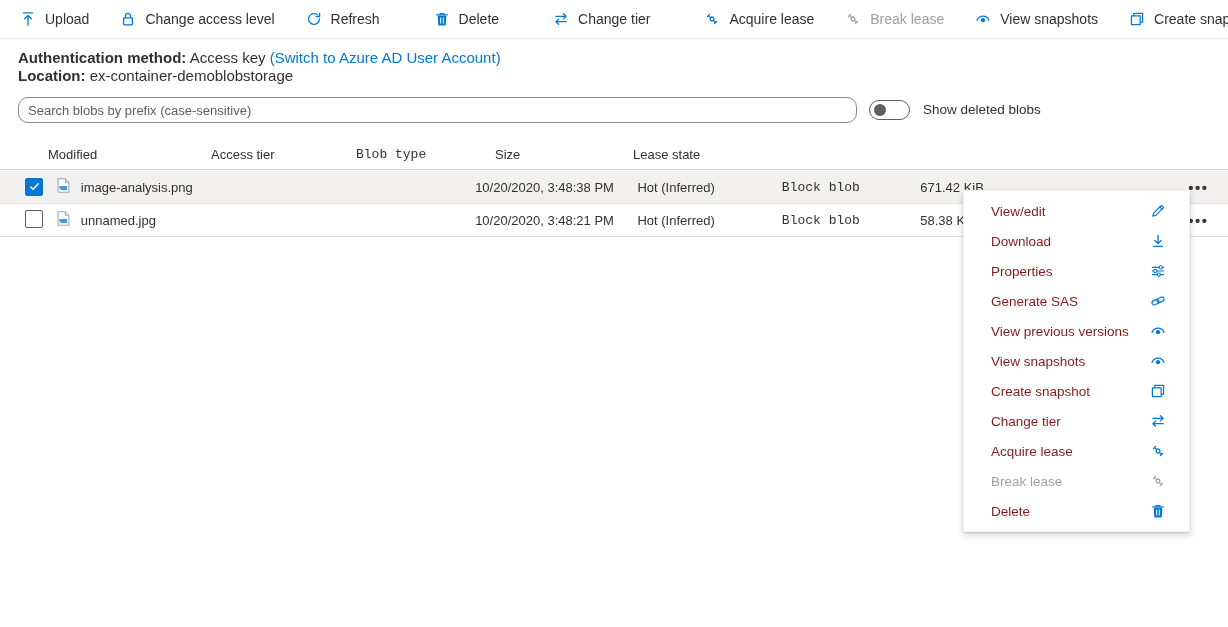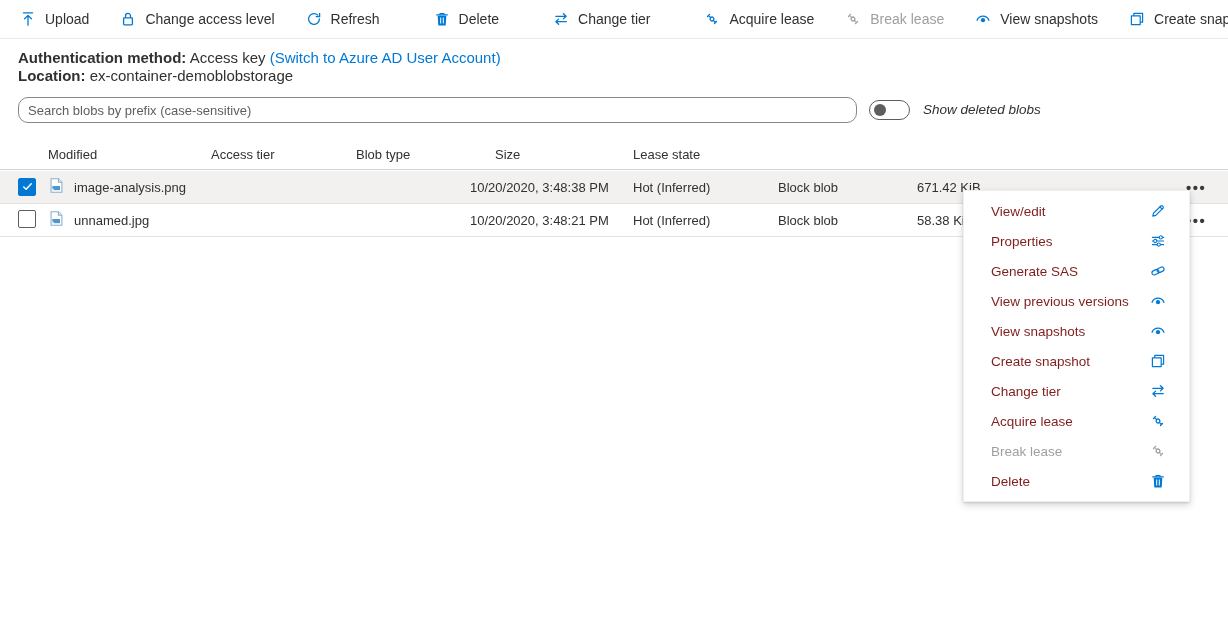--- a/index.html
+++ b/index.html
@@ -19,29 +19,29 @@
   
   .info { position: absolute; top: 49px; left: 18px; font-size: 15px; line-height: 17.5px; }
   .info b { font-weight: bold; }
   .info .link { color: #0078d4; text-decoration: none; }
 
   
   .search-input { position: absolute; top: 97px; left: 18px; width: 839px; height: 26px; border: 1px solid #8a8886; border-radius: 10px; padding: 0 9px; font: 13px "Liberation Sans", sans-serif; color: #323130; background: #fff; }
   .search-input::placeholder { color: #605e5c; }
   .toggle { position: absolute; top: 100px; left: 869px; width: 41px; height: 20px; border: 1px solid #605e5c; border-radius: 10px; background: #fff; cursor: pointer; }
   .toggle .knob { position: absolute; top: 3px; left: 4px; width: 12px; height: 12px; border-radius: 50%; background: #605e5c; }
-  .toggle-label { position: absolute; top: 102px; left: 923px; font-size: 13.5px; font-style: italic; }
+  .toggle-label { position: absolute; top: 102px; left: 923px; font-size: 13.5px; }
 
   
   .thead { position: absolute; top: 139px; left: 0; right: 0; height: 31px; display: flex; align-items: center; padding-left: 18px; border-bottom: 1px solid #d6d4d2; font-size: 13px; color: #323130; }
-  .row { position: absolute; left: 0; right: 0; height: 33px; display: flex; align-items: center; padding-left: 18px; border-bottom: 1px solid #e4e2e0; font-size: 13px; background: #fff; }
+  .row { position: absolute; left: 0; right: 0; height: 33px; display: flex; align-items: center; padding-left: 25px; border-bottom: 1px solid #e4e2e0; font-size: 13px; background: #fff; }
   .row.selected { background: #f2f1f0; }
   .c-check { width: 30px; } .c-icon { width: 26px; }
   .c-name { width: 396px; } .c-namehdr { width: 422px; padding-left: 8px; }
-  .c-mod { width: 163px; } .c-tier { width: 145px; } .c-type { width: 139px; }
+  .c-mod { width: 163px; } .c-tier { width: 145px; } .c-type { width: 139px; font-family: Liberation Mono, monospace; }
   .c-size { width: 138px; } .c-lease { width: 131px; }
   .c-dots { width: 40px; text-align: left; }
   .cell { white-space: nowrap; overflow: hidden; }
   .cb { width: 18px; height: 18px; border: 1px solid #605e5c; border-radius: 2px; background: #fff; display: inline-flex; align-items: center; justify-content: center; cursor: pointer; }
   .cb.checked { background: #0078d4; border-color: #0078d4; }
   .cb svg { width: 13px; height: 13px; }
   .file-icon { width: 17px; height: 17px; display: inline-flex; }
   .dots-btn { background: none; border: none; padding: 0; font: bold 15px "Liberation Sans", sans-serif; color: #3b3a39; letter-spacing: 1.5px; cursor: pointer; }
 
   
@@ -222,20 +222,29 @@
       <div class="menu-item">
         <span>View/edit</span>
         <span class="icon">
           <svg viewBox="0 0 16 16" fill="none" stroke="currentColor" stroke-width="1.2" stroke-linecap="round" stroke-linejoin="round">
             <path d="M2.8 13.2l.8-3 7.2-7.2a1.1 1.1 0 0 1 1.6 0l.6.6a1.1 1.1 0 0 1 0 1.6L5.8 12.4z"></path>
             <path d="M9.9 3.9l2.2 2.2"></path>
           </svg>
         </span>
       </div>
       <div class="menu-item">
+        <span>Download</span>
+        <span class="icon">
+          <svg viewBox="0 0 16 16" fill="none" stroke="currentColor" stroke-width="1.3" stroke-linecap="round" stroke-linejoin="round">
+            <path d="M8 2.4v8M4.9 7.5L8 10.6l3.1-3.1"></path>
+            <path d="M3.6 13.4h8.8"></path>
+          </svg>
+        </span>
+      </div>
+      <div class="menu-item">
         <span>Properties</span>
         <span class="icon">
           <svg viewBox="0 0 16 16" fill="none" stroke="currentColor" stroke-width="1.1" stroke-linecap="round">
             <path d="M2.4 4.4h11.2M2.4 8h11.2M2.4 11.6h11.2"></path>
             <circle cx="10.8" cy="4.4" r="1.6" fill="#ffffff"></circle>
             <circle cx="5.2" cy="8" r="1.6" fill="#ffffff"></circle>
             <circle cx="8.8" cy="11.6" r="1.6" fill="#ffffff"></circle>
           </svg>
         </span>
       </div>

